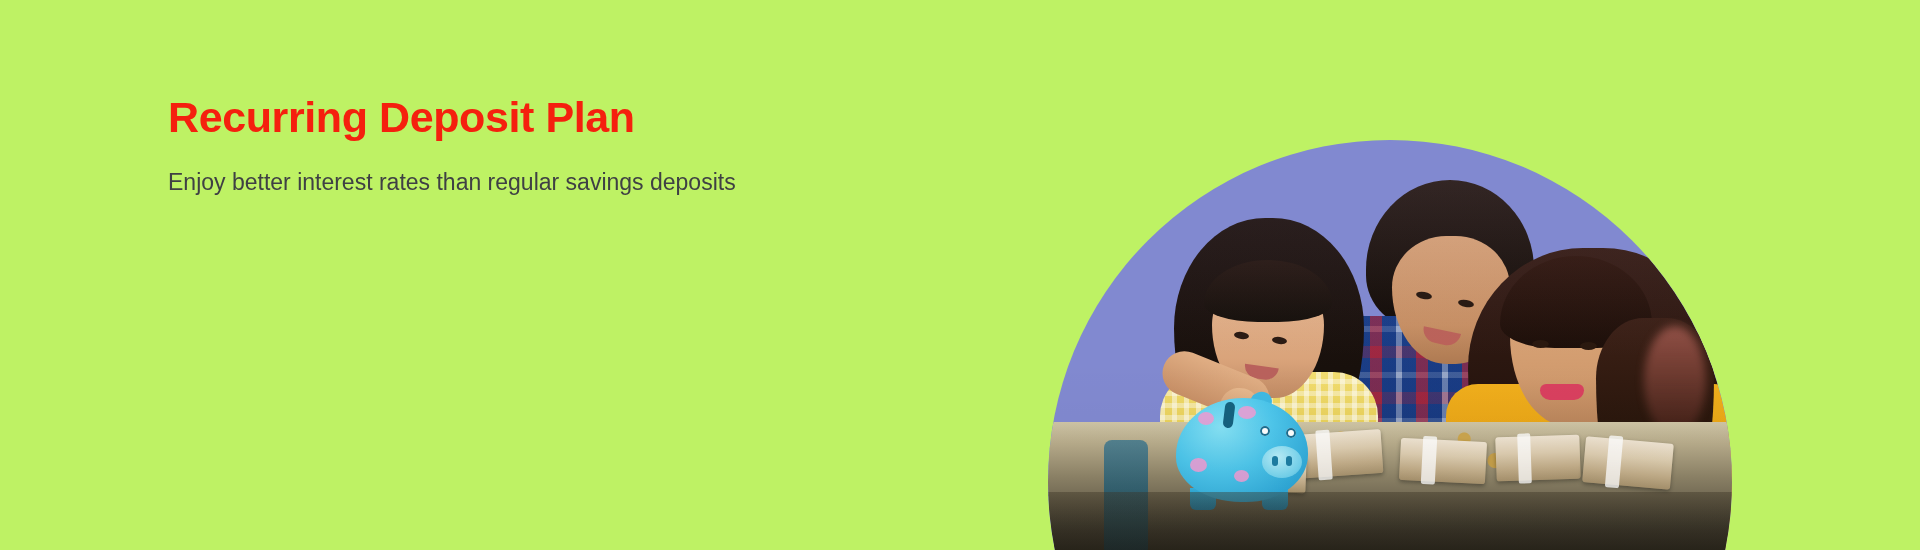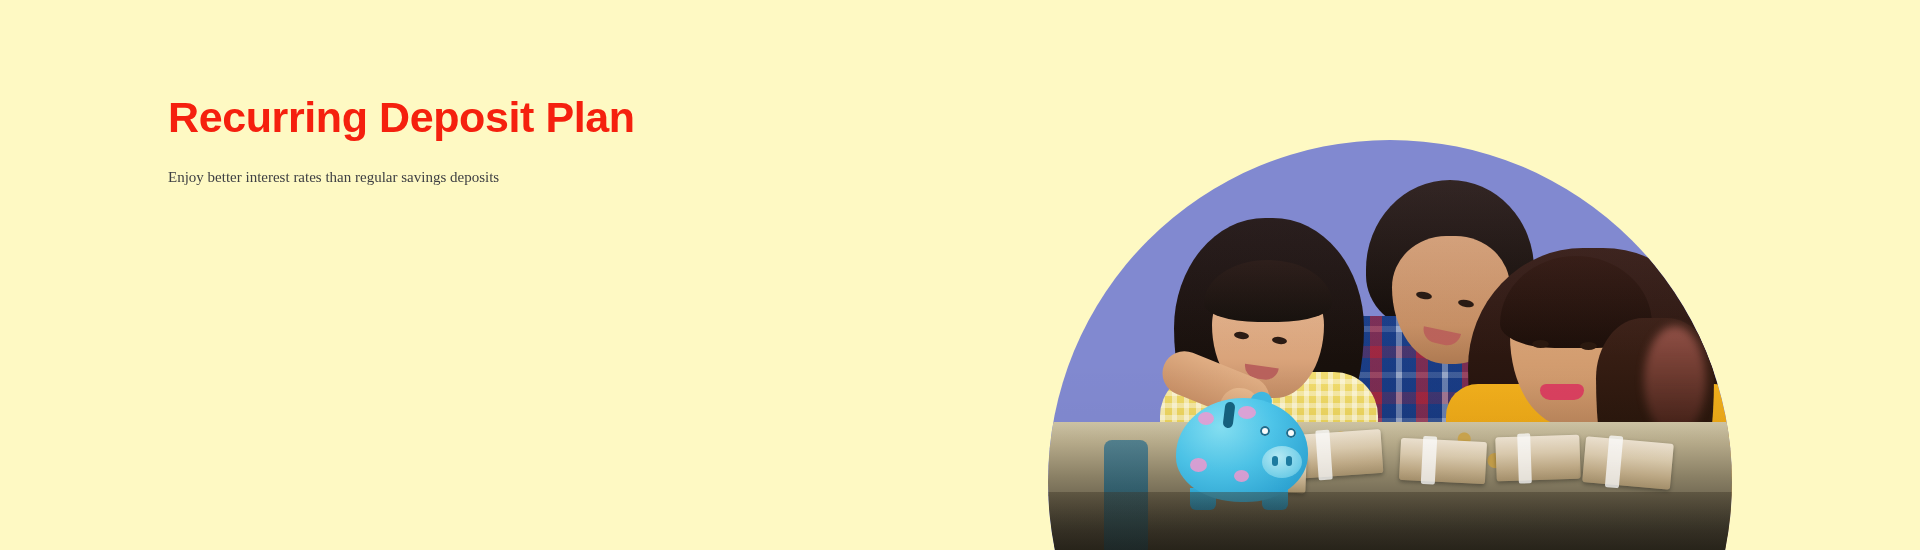--- a/index.html
+++ b/index.html
@@ -11,21 +11,21 @@
     width: 1920px;
     height: 550px;
     overflow: hidden;
     font-family: "Liberation Sans", sans-serif;
   }
 
   .banner {
     position: relative;
     width: 1920px;
     height: 550px;
-    background: #fef9c3;
+    background: #bef264;
     overflow: hidden;
   }
 
   
   .copy-block {
     position: absolute;
     left: 168px;
     top: 96px;
     width: 760px;
   }
@@ -46,22 +46,22 @@
     font-size: 41px;
     font-weight: bold;
     line-height: 1.17;
     letter-spacing: -0.3px;
     color: #3a3a38;
     margin: 0;
   }
   .headline .hl-line { display: block; white-space: nowrap; }
 
   .subcopy {
-    font-family: Liberation Serif, serif;
-    font-size: 15px;
+    font-family: Liberation Sans, sans-serif;
+    font-size: 23px;
     font-weight: normal;
     line-height: 1.3;
     color: #3f4044;
     margin: 28px 0 0 0;
     white-space: nowrap;
   }
 
   
   .media-stage {
     position: absolute;

